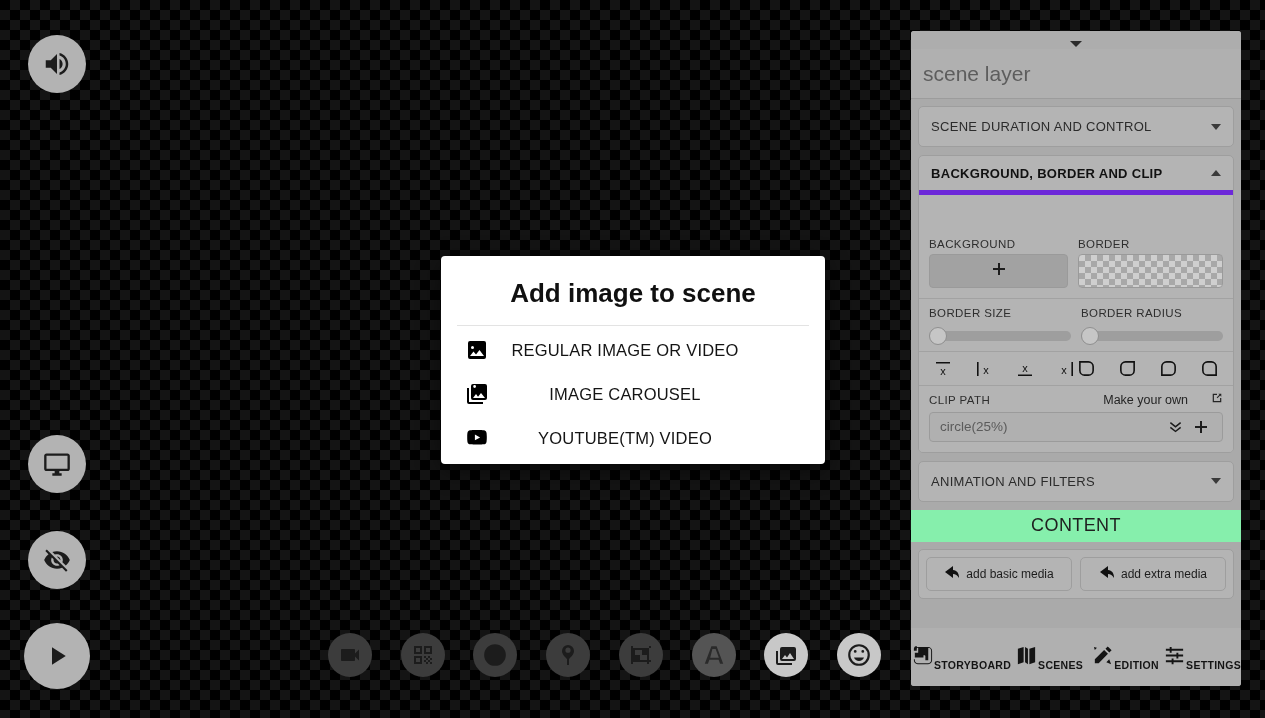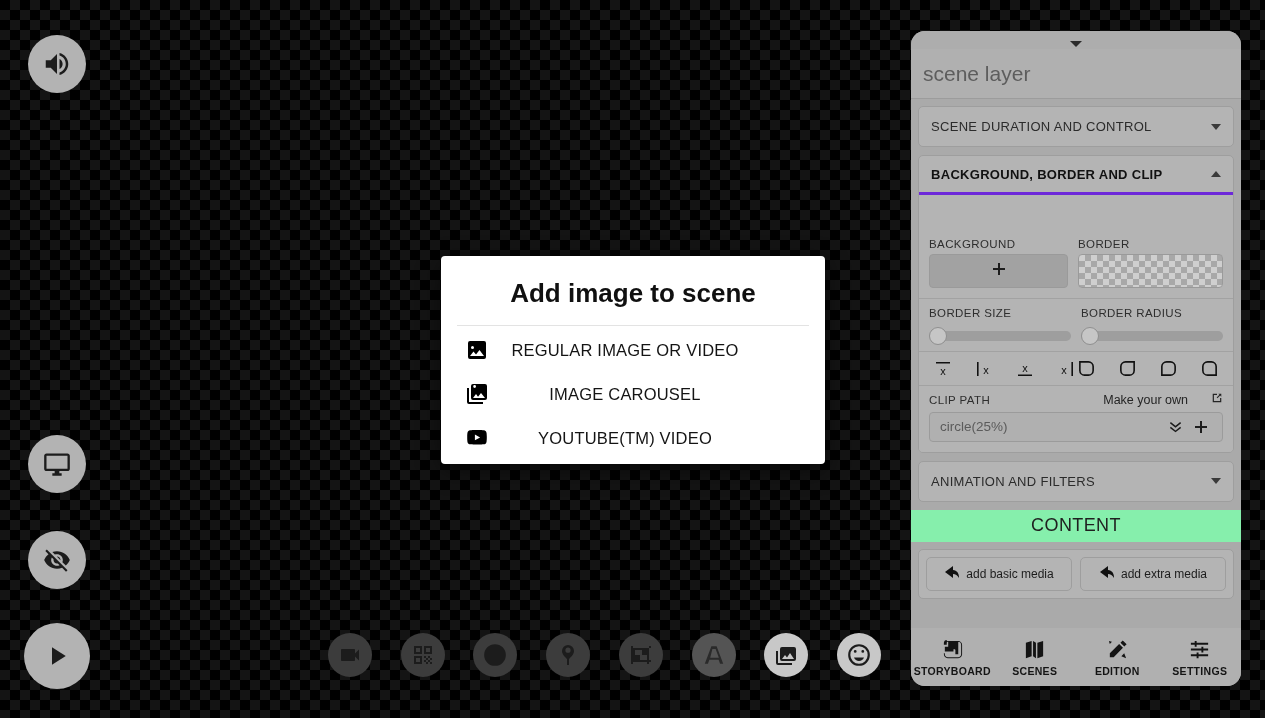--- a/index.html
+++ b/index.html
@@ -106,21 +106,21 @@
     letter-spacing: .2px;
   }
   .dlg-option:nth-of-type(1) { margin-top: 10px; }
 
   
   #panel {
     position: absolute;
     left: 911px; top: 31px;
     width: 330px; height: 655px;
     background: #aaaaaa;
-    border-radius: 14px;
+    border-radius: 3px;
     overflow: hidden;
   }
   #panel-handle {
     height: 18px;
     background: #adadad;
     display: flex;
     align-items: flex-start;
     justify-content: center;
     padding-top: 3px;
     cursor: pointer;
@@ -162,21 +162,21 @@
   .acc-head {
     height: 39px;
     display: flex;
     align-items: center;
     padding: 0 12px;
     cursor: pointer;
     font-size: 13px;
     color: #2b2b2b;
     letter-spacing: .3px;
   }
-  .acc-head.open { font-weight: bold; color: #111; border-bottom: 3px solid #6d28d9; }
+  .acc-head.open { font-weight: bold; color: #111; border-bottom: 5px solid #6d28d9; }
   .acc-head .acc-title { flex: 1; }
   .caret { width: 0; height: 0; border-left: 5px solid transparent; border-right: 5px solid transparent; }
   .caret.down { border-top: 6px solid #3a3a3a; }
   .caret.up   { border-bottom: 6px solid #3a3a3a; }
 
   .acc-body { background: #b4b4b4; margin-top: 35px; }
   .field-row {
     display: flex;
     padding: 8px 10px 10px;
     gap: 10px;
@@ -301,22 +301,21 @@
     position: absolute;
     left: 0; bottom: 0;
     width: 330px; height: 58px;
     background: #b0b0b0;
     display: flex;
     align-items: center;
   }
   .nav-item {
     flex: 1;
     display: flex;
-    flex-direction: column;
-    align-items: center;
+    align-items: flex-end;
     justify-content: center;
     gap: 0;
     cursor: pointer;
   }
   .nav-label {
     font-size: 10.5px;
     font-weight: bold;
     color: #141414;
     letter-spacing: .3px;
   }

